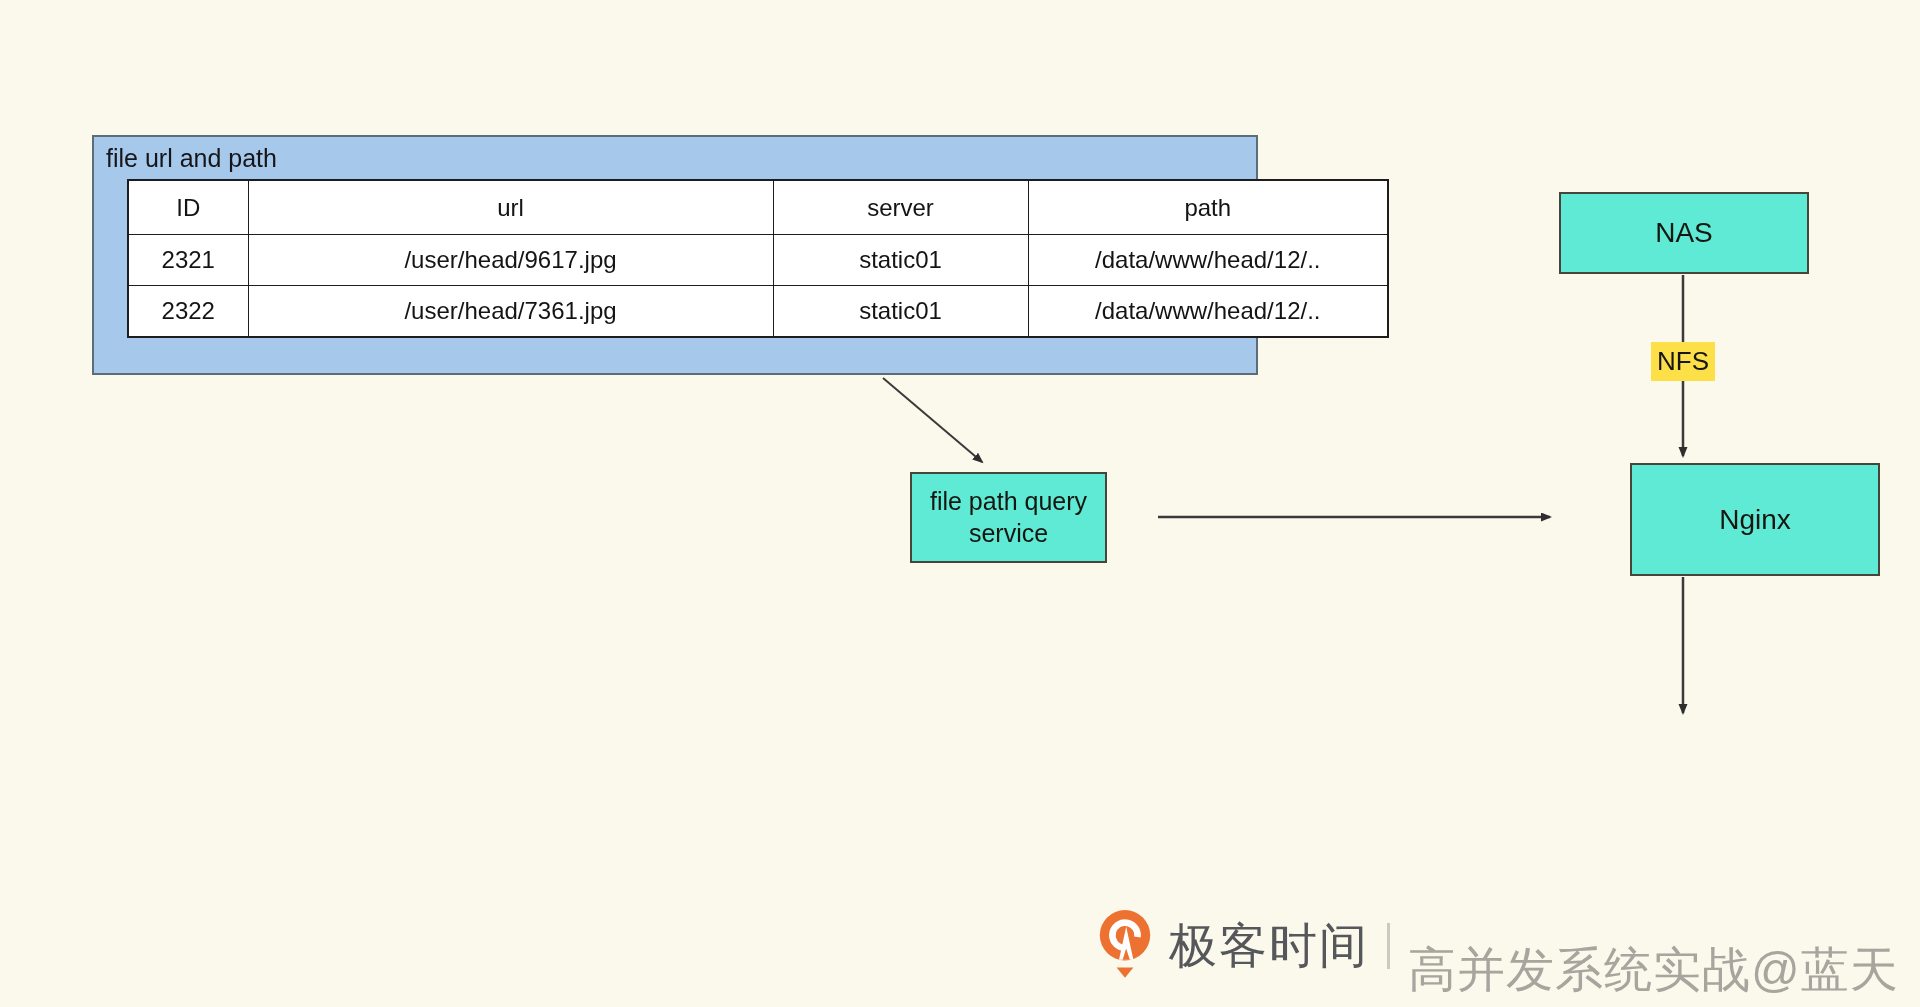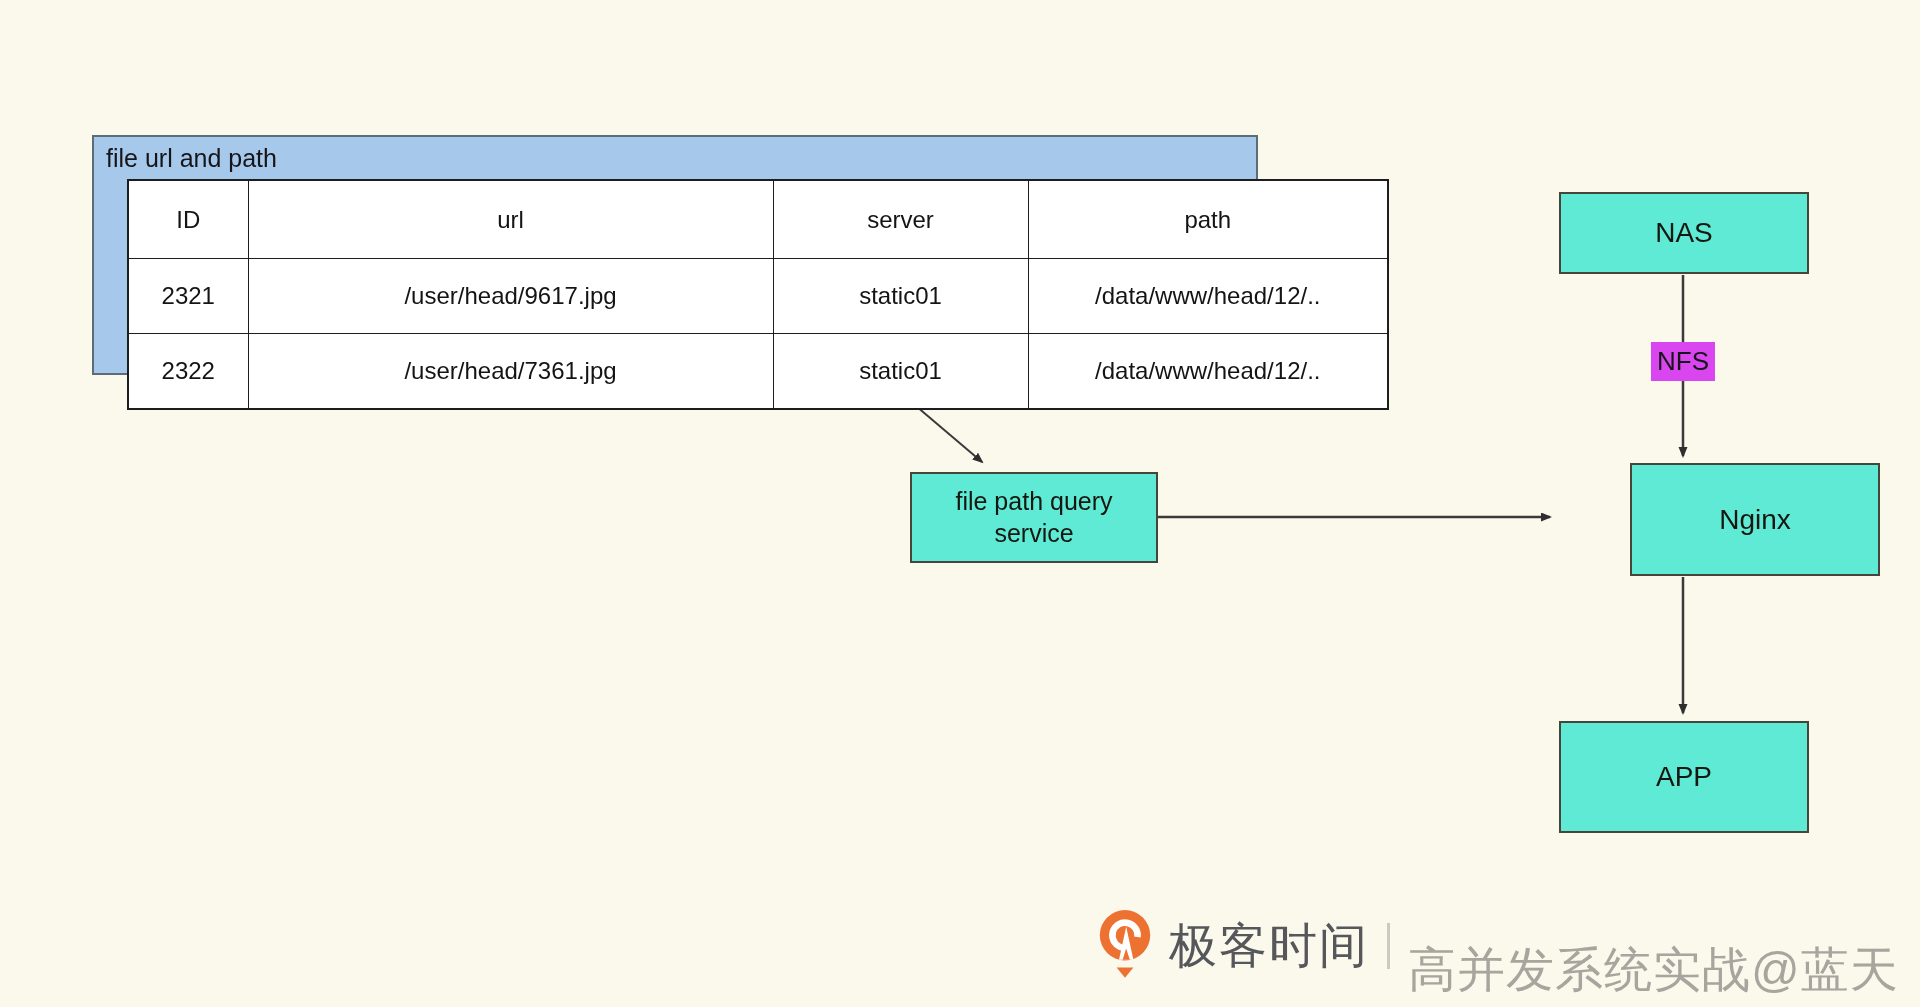--- a/index.html
+++ b/index.html
@@ -46,21 +46,21 @@
     background: #ffffff;
     border: 2px solid #1d1d1d;
   }
   .file-table th, .file-table td {
     border: 1.5px solid #1d1d1d;
     text-align: center;
     vertical-align: middle;
     font-size: 24px;
     font-weight: normal;
     color: #141414;
-    padding: 16px;
+    padding: 4px;
   }
   .file-table th { height: 45px; }
   .file-table td { height: 42px; }
 
   
   .node {
     position: absolute;
     background: #5eead4;
     border: 2px solid #45453a;
     box-sizing: border-box;
@@ -68,32 +68,32 @@
     align-items: center;
     justify-content: center;
     color: #161610;
     font-size: 28px;
     text-align: center;
   }
   .node-nas   { left: 1559px; top: 192px; width: 250px; height: 82px; }
   .node-nginx { left: 1630px; top: 463px; width: 250px; height: 113px; }
   .node-app   { left: 1559px; top: 721px; width: 250px; height: 112px; }
   .node-service {
-    left: 910px; top: 472px; width: 248px; height: 91px;
+    left: 910px; top: 472px; width: 197px; height: 91px;
     flex-direction: column;
     font-size: 25px;
     line-height: 1.25;
   }
 
   
   .edge-label {
     position: absolute;
     left: 1683px; top: 342px;
     transform: translateX(-50%);
-    background: #d946ef;
+    background: #fde047;
     padding: 4px 6px;
     font-size: 26px;
     color: #16161a;
   }
 
   
   .watermark {
     position: absolute;
     left: 1095px; top: 900px;
     height: 92px;
@@ -173,21 +173,20 @@
   </div>
 
   <div class="node node-service">
     <span>file path query</span>
     <span>service</span>
   </div>
 
   <div class="node node-nas">NAS</div>
   <div class="edge-label">NFS</div>
   <div class="node node-nginx">Nginx</div>
-  <div class="node node-app">APP</div>
 
   <div class="watermark">
     <svg class="wm-icon" viewBox="0 0 100 128">
       <circle cx="50" cy="46" r="42" fill="#ed7231"></circle>
       <circle cx="50" cy="46" r="21" fill="none" stroke="#ffffff" stroke-width="11" stroke-dasharray="105 27" stroke-dashoffset="-8" transform="rotate(58 50 46)"></circle>
       <polygon points="40,87 52,32 64,87" fill="#ffffff"></polygon>
       <polygon points="46,87 52,68 58,87" fill="#ed7231"></polygon>
       <polygon points="36,100 64,100 50,117" fill="#ed7231"></polygon>
     </svg>
     <span class="wm-brand">极客时间</span>

